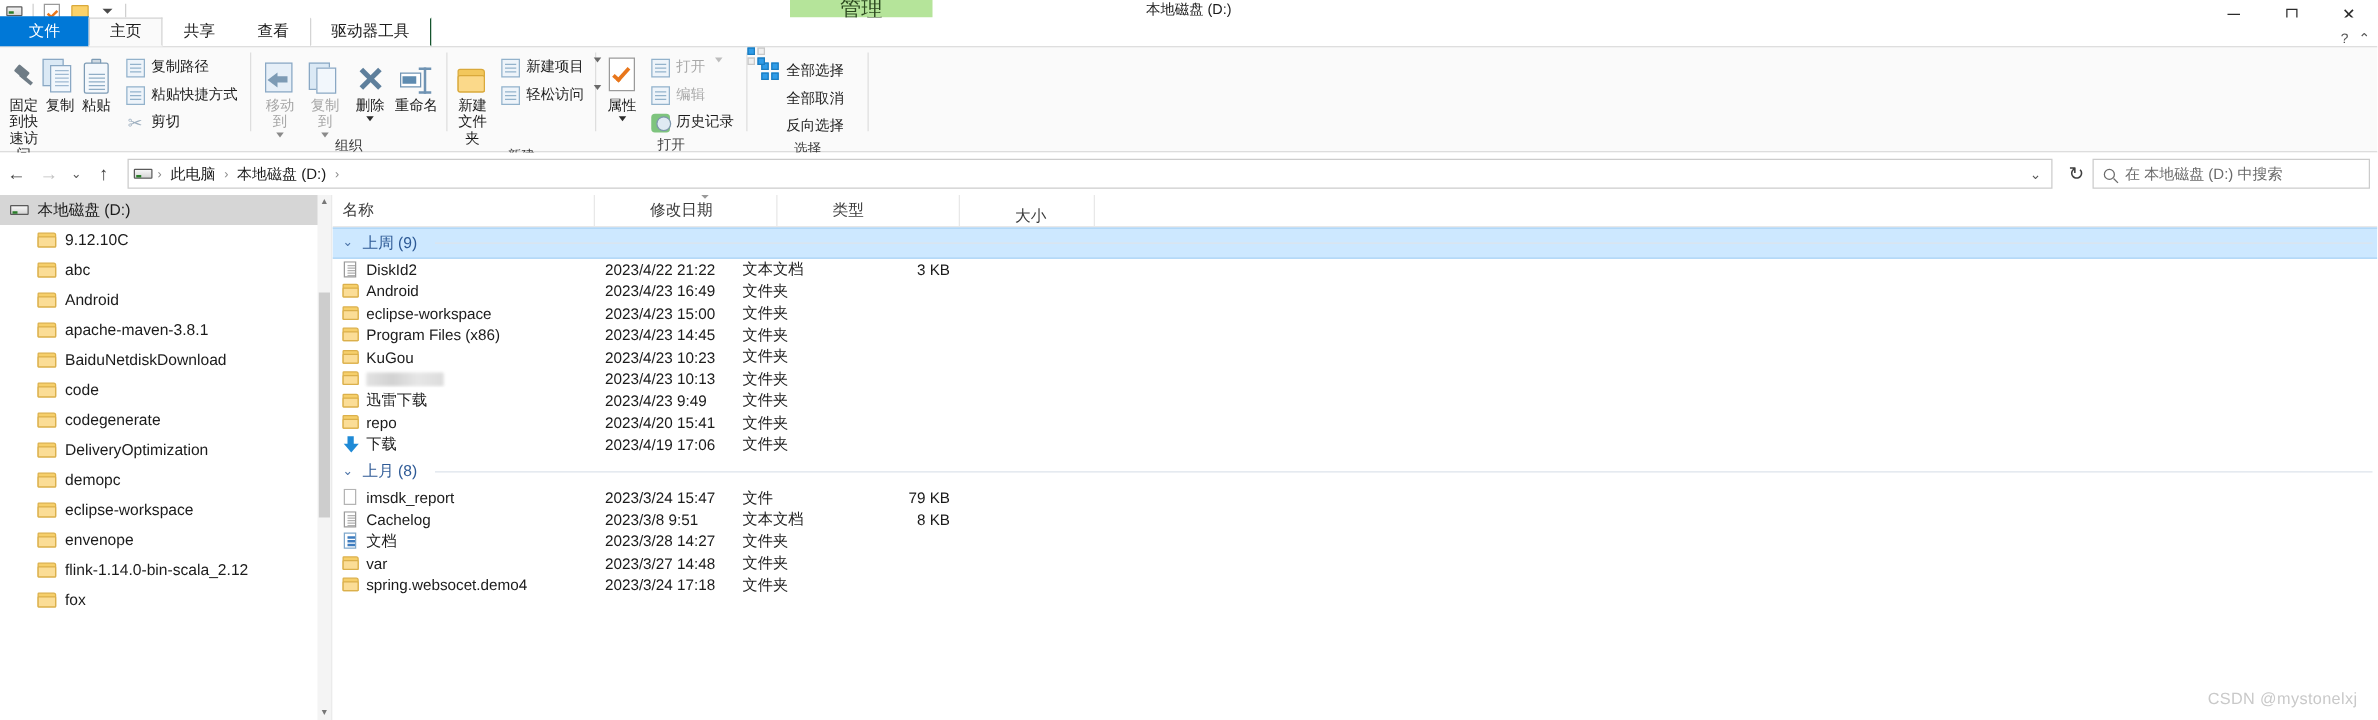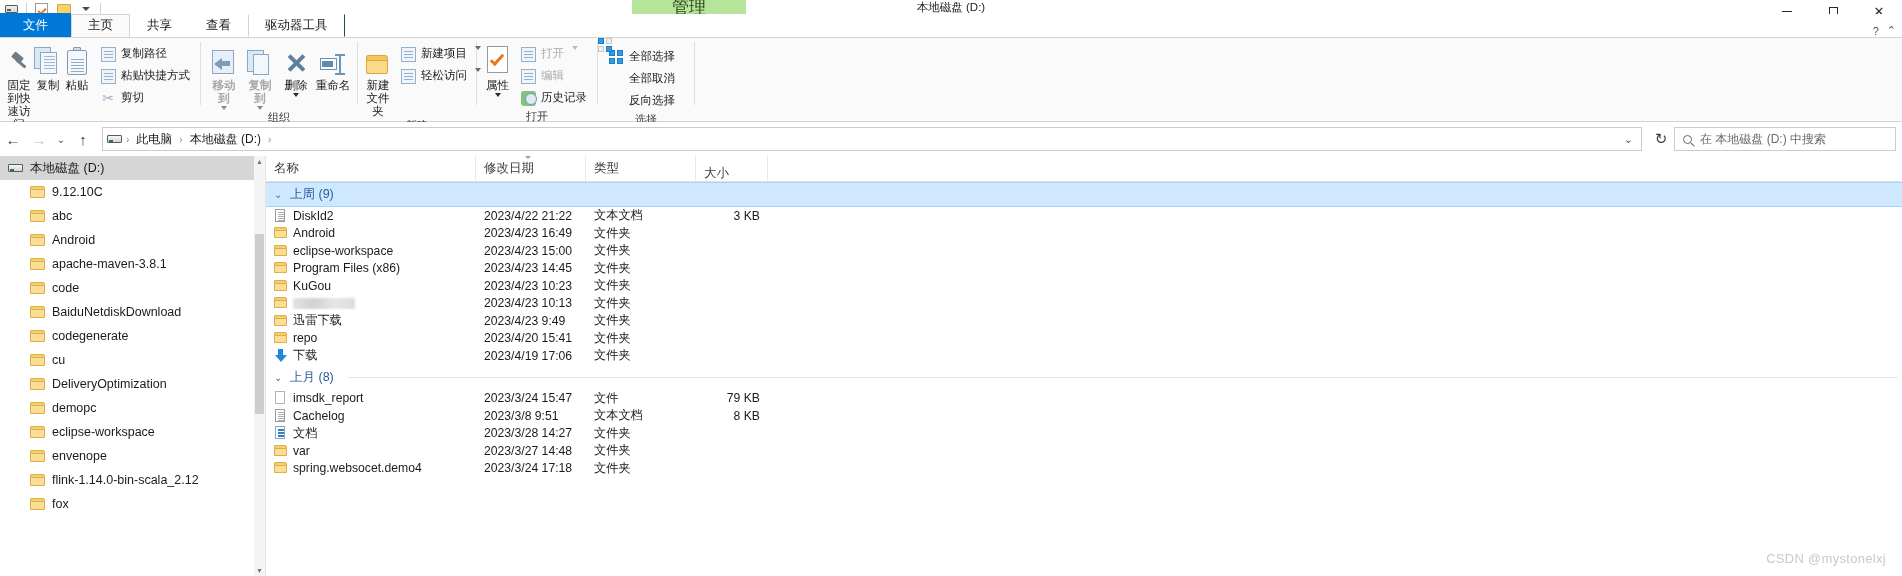--- a/index.html
+++ b/index.html
@@ -67,21 +67,21 @@
     background:#fafafa; border-bottom:1px solid #d4d4d4;
     display:flex; align-items:stretch;
   }
   .grp { position:relative; height:84px; display:flex; flex-direction:column; }
   .grp-body { flex:1; display:flex; align-items:flex-start; padding:5px 6px 0 6px; gap:2px; }
   .grp-label { height:15px; text-align:center; font-size:11px; color:#3b3b3b; line-height:15px; }
   .grp-sep { width:1px; background:#dedede; margin:4px 0 16px 0; }
 
   .big-btn { width:54px; display:flex; flex-direction:column; align-items:center; padding-top:2px; }
   .big-btn .lbl { font-size:11.5px; color:#1b1b1b; text-align:center; line-height:13px; margin-top:2px;}
-  .big-btn .lbl.dim { color:#a6a6a6;font-weight:bold; }
+  .big-btn .lbl.dim { color:#a6a6a6; }
   .big-btn .ico { height:32px; display:flex; align-items:flex-end; justify-content:center; }
   .bcar { width:0;height:0;border-left:3.5px solid transparent;border-right:3.5px solid transparent;border-top:4px solid #8a8a8a; margin-top:1px;}
   .bcar.dk { border-top-color:#2b2b2b; }
 
   .small-col { display:flex; flex-direction:column; gap:3px; padding-top:3px; }
   .small-btn { display:flex; gap:5px; height:19px; padding:0 4px; font-size:11.5px; color:#1b1b1b; white-space:nowrap;}
   .small-btn.dim { color:#a8a8a8; }
   .s-ico { width:16px;height:16px;display:flex;align-items:center;justify-content:center;flex:0 0 16px;}
   .mini-car { width:0;height:0;border-left:3.5px solid transparent;border-right:3.5px solid transparent;border-top:4px solid #6a6a6a; margin-left:3px;}
   .mini-car.dim { border-top-color:#bdbdbd; }
@@ -163,21 +163,21 @@
   .tdrive .b{position:absolute;left:0;top:1px;width:15px;height:8px;border:1px solid #5a5a5a;border-radius:1px;background:linear-gradient(#f7f7f7,#d5d5d5);}
   .tdrive .g{position:absolute;left:2px;top:6px;width:4px;height:2px;background:#2a7d2a;}
 
   .navscroll { position:absolute; right:0; top:0; width:11px; height:420px; background:#f4f4f4; }
   .navscroll .thumb { position:absolute; left:1px; top:78px; width:9px; height:180px; background:#cdcdcd; }
   .navscroll .up, .navscroll .dn { position:absolute; left:0; width:11px; height:11px; font-size:7px; color:#777; display:flex; align-items:center; justify-content:center;}
   .navscroll .up{top:0;} .navscroll .dn{bottom:0;}
 
   
   .listpane { flex:1; height:420px; background:#fff; position:relative; overflow:hidden; }
-  .colhdr { height:26px; display:flex; align-items:center; border-bottom:1px solid #e1e1e1; background:#fff; position:relative;}
+  .colhdr { height:26px; display:flex; align-items:center; border-bottom:1px solid #e1e1e1; background:#fff; position:relative;gap:36px;}
   .col { height:26px; display:flex; align-items:center; font-size:12.5px; color:#3b3b3b; border-right:1px solid #e8e8e8; padding-left:8px; position:relative;}
   .col.name { width:210px; }
   .col.date { width:110px; }
   .col.type { width:110px; }
   .col.size { width:72px;align-items:flex-end; }
   .col.rest { flex:1; border-right:none; }
   .sortcar { position:absolute; left:48px; top:-1px; width:0;height:0;border-left:4px solid transparent;border-right:4px solid transparent;border-top:4px solid #999;}
 
   .grouphdr { height:25px; display:flex; align-items:center; gap:6px; padding-left:8px; position:relative; }
   .grouphdr .gchev { color:#4a72a8; font-size:10px; width:10px; }
@@ -530,42 +530,35 @@
               <span class="bk"></span>
               <span class="fr"></span>
             </span>
             <span>apache-maven-3.8.1</span>
           </div>
           <div class="tree-item child">
             <span class="tf">
               <span class="bk"></span>
               <span class="fr"></span>
             </span>
+            <span>BaiduNetdiskDownload</span>
+          </div>
+          <div class="tree-item child">
+            <span class="tf">
+              <span class="bk"></span>
+              <span class="fr"></span>
+            </span>
             <span>code</span>
           </div>
           <div class="tree-item child">
             <span class="tf">
               <span class="bk"></span>
               <span class="fr"></span>
             </span>
-            <span>BaiduNetdiskDownload</span>
-          </div>
-          <div class="tree-item child">
-            <span class="tf">
-              <span class="bk"></span>
-              <span class="fr"></span>
-            </span>
             <span>codegenerate</span>
-          </div>
-          <div class="tree-item child">
-            <span class="tf">
-              <span class="bk"></span>
-              <span class="fr"></span>
-            </span>
-            <span>cu</span>
           </div>
           <div class="tree-item child">
             <span class="tf">
               <span class="bk"></span>
               <span class="fr"></span>
             </span>
             <span>DeliveryOptimization</span>
           </div>
           <div class="tree-item child">
             <span class="tf">

